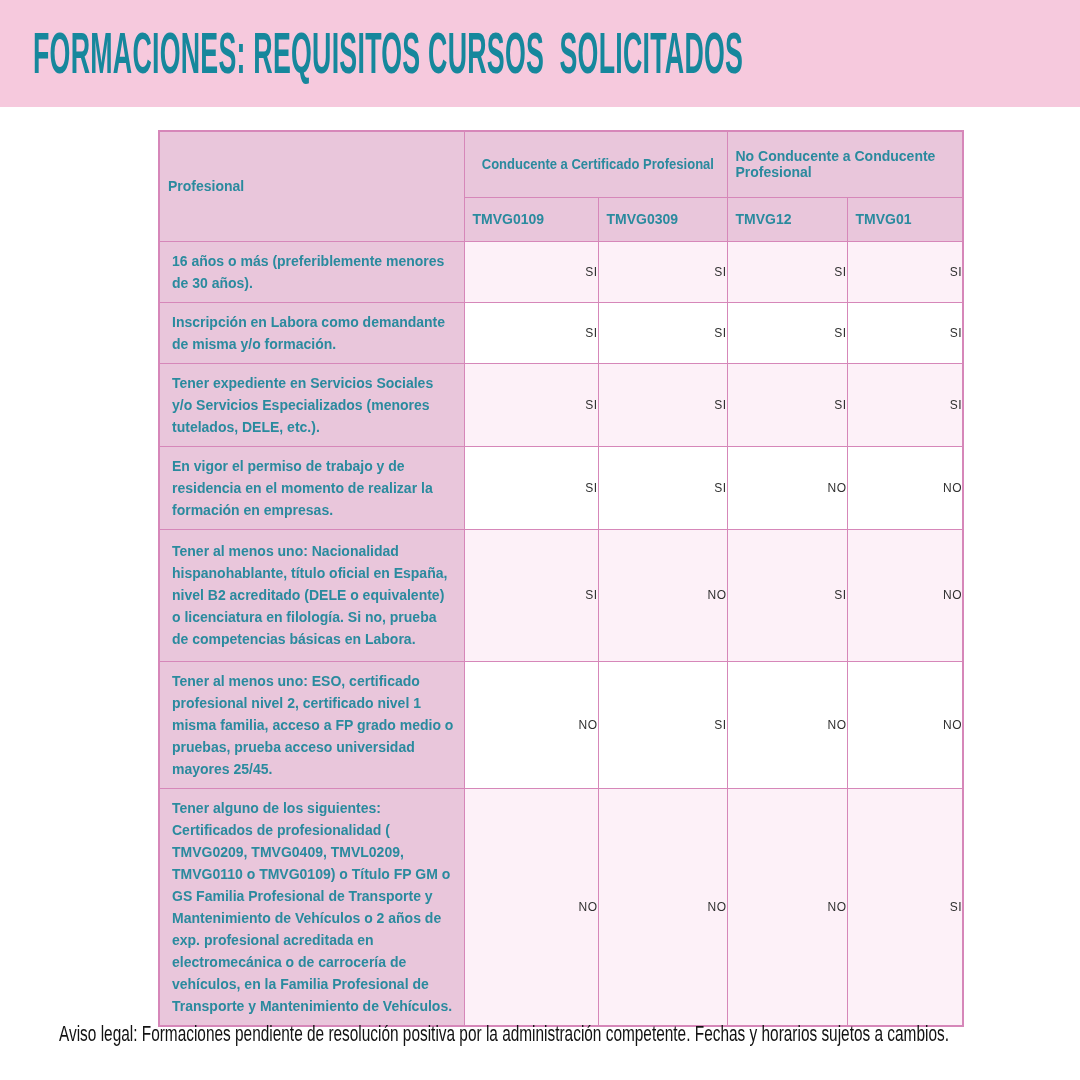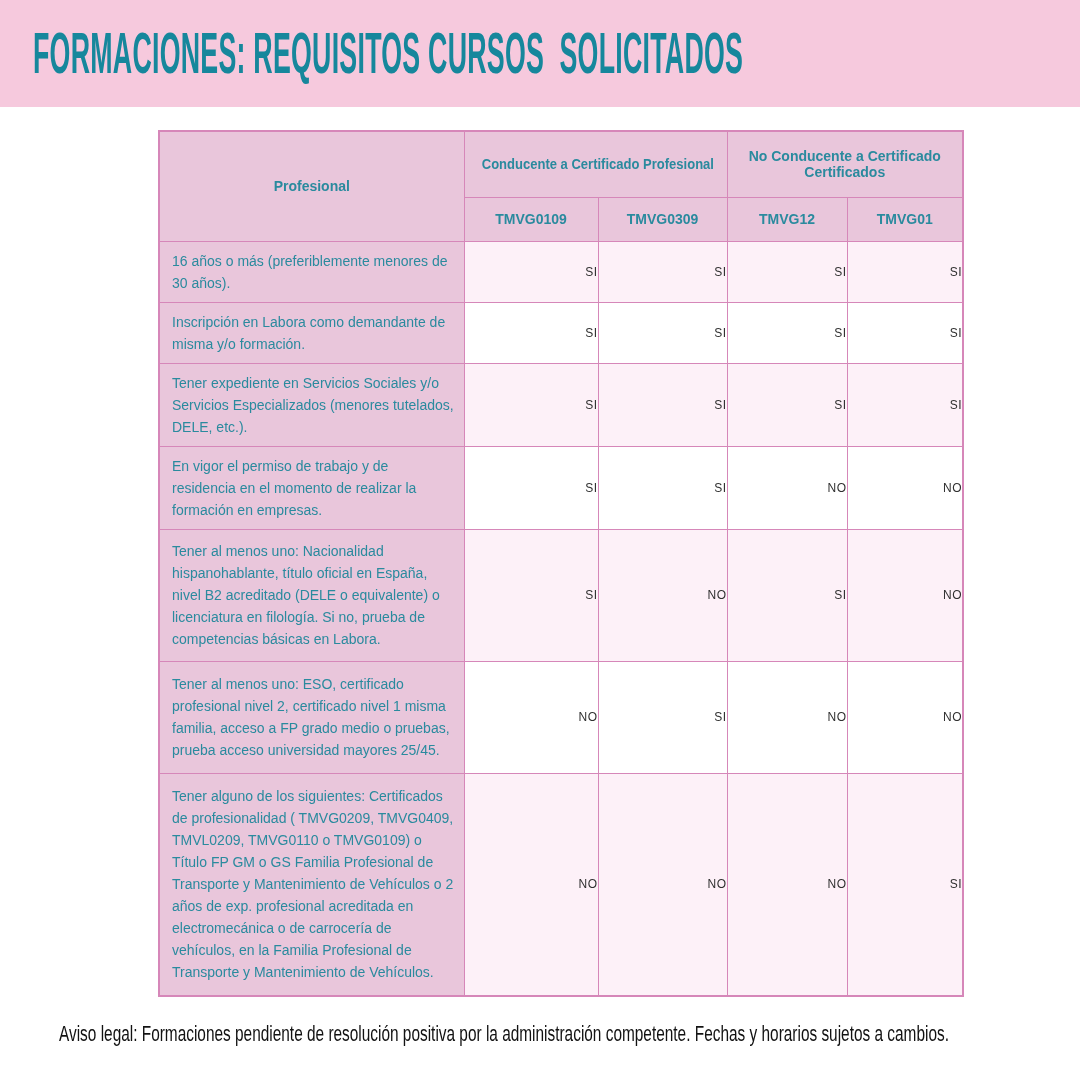--- a/index.html
+++ b/index.html
@@ -59,32 +59,32 @@
   }
   th,td{
     border:1.5px solid var(--border-pink);
     vertical-align:middle;
   }
   thead th{
     background:var(--cell-pink);
     color:var(--text-teal);
     font-size:14px;
     font-weight:bold;
-    text-align:center;
+    text-align:left;
     padding:4px 8px;
   }
   thead tr.group-row{height:66px;}
   thead tr.course-row{height:44px;}
   .group-label{display:inline-block;font-size:14px;}
   .group-label.nowrap{white-space:nowrap;transform:scaleX(0.93);transform-origin:center;}
   tbody th{
     background:var(--cell-pink);
     color:var(--text-teal);
     font-size:14px;
-    font-weight:normal;
+    font-weight:bold;
     text-align:left;
     line-height:22px;
     padding:8px 8px 8px 12px;
   }
   tbody td{
     text-align:right;
     color:var(--value-text);
     font-size:12px;
     letter-spacing:0.5px;
   }
@@ -132,21 +132,21 @@
         <col style="width:120px">
         <col style="width:116px">
       </colgroup>
       <thead>
         <tr class="group-row">
           <th rowspan="2">Profesional</th>
           <th colspan="2">
             <span class="group-label nowrap">Conducente a Certificado Profesional</span>
           </th>
           <th colspan="2">
-            <span class="group-label">No Conducente a Certificado Certificados</span>
+            <span class="group-label">No Conducente a Conducente Profesional</span>
           </th>
         </tr>
         <tr class="course-row">
           <th>TMVG0109</th>
           <th>TMVG0309</th>
           <th>TMVG12</th>
           <th>TMVG01</th>
         </tr>
       </thead>
       <tbody id="table-body">

